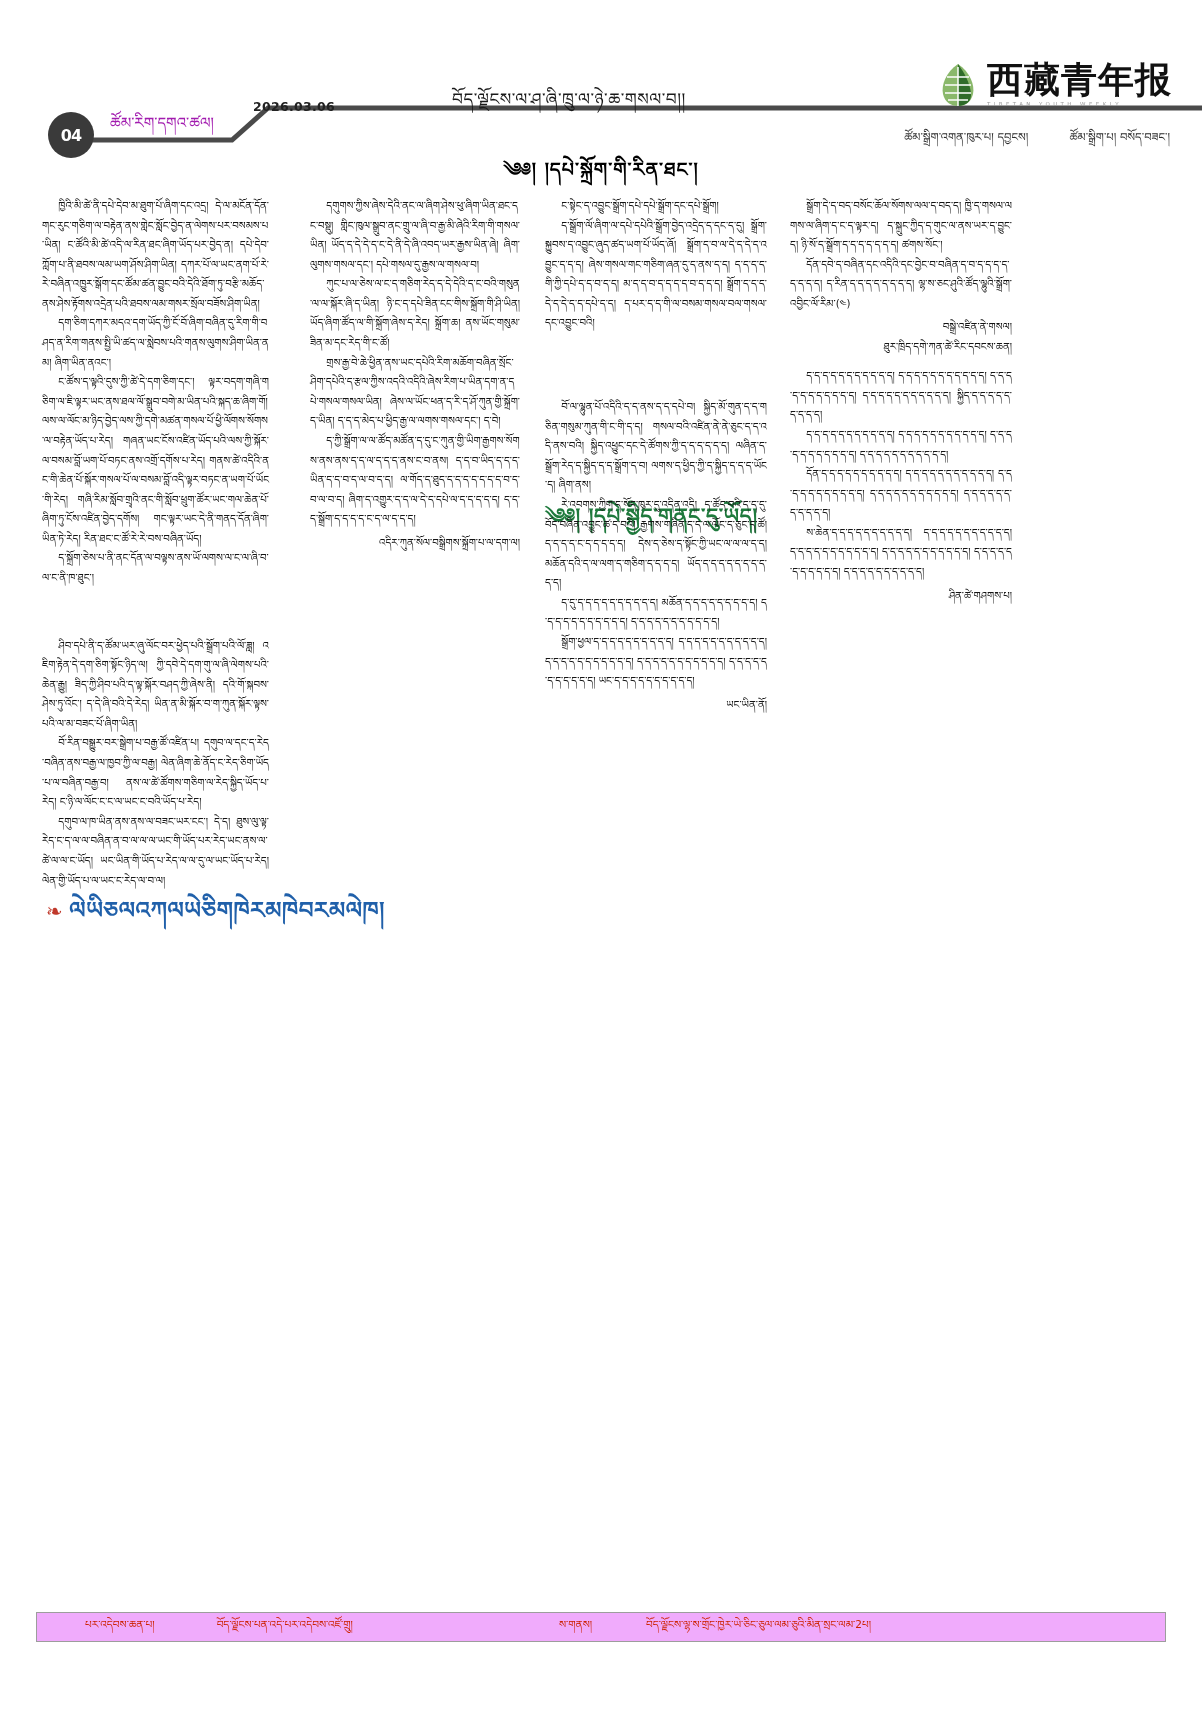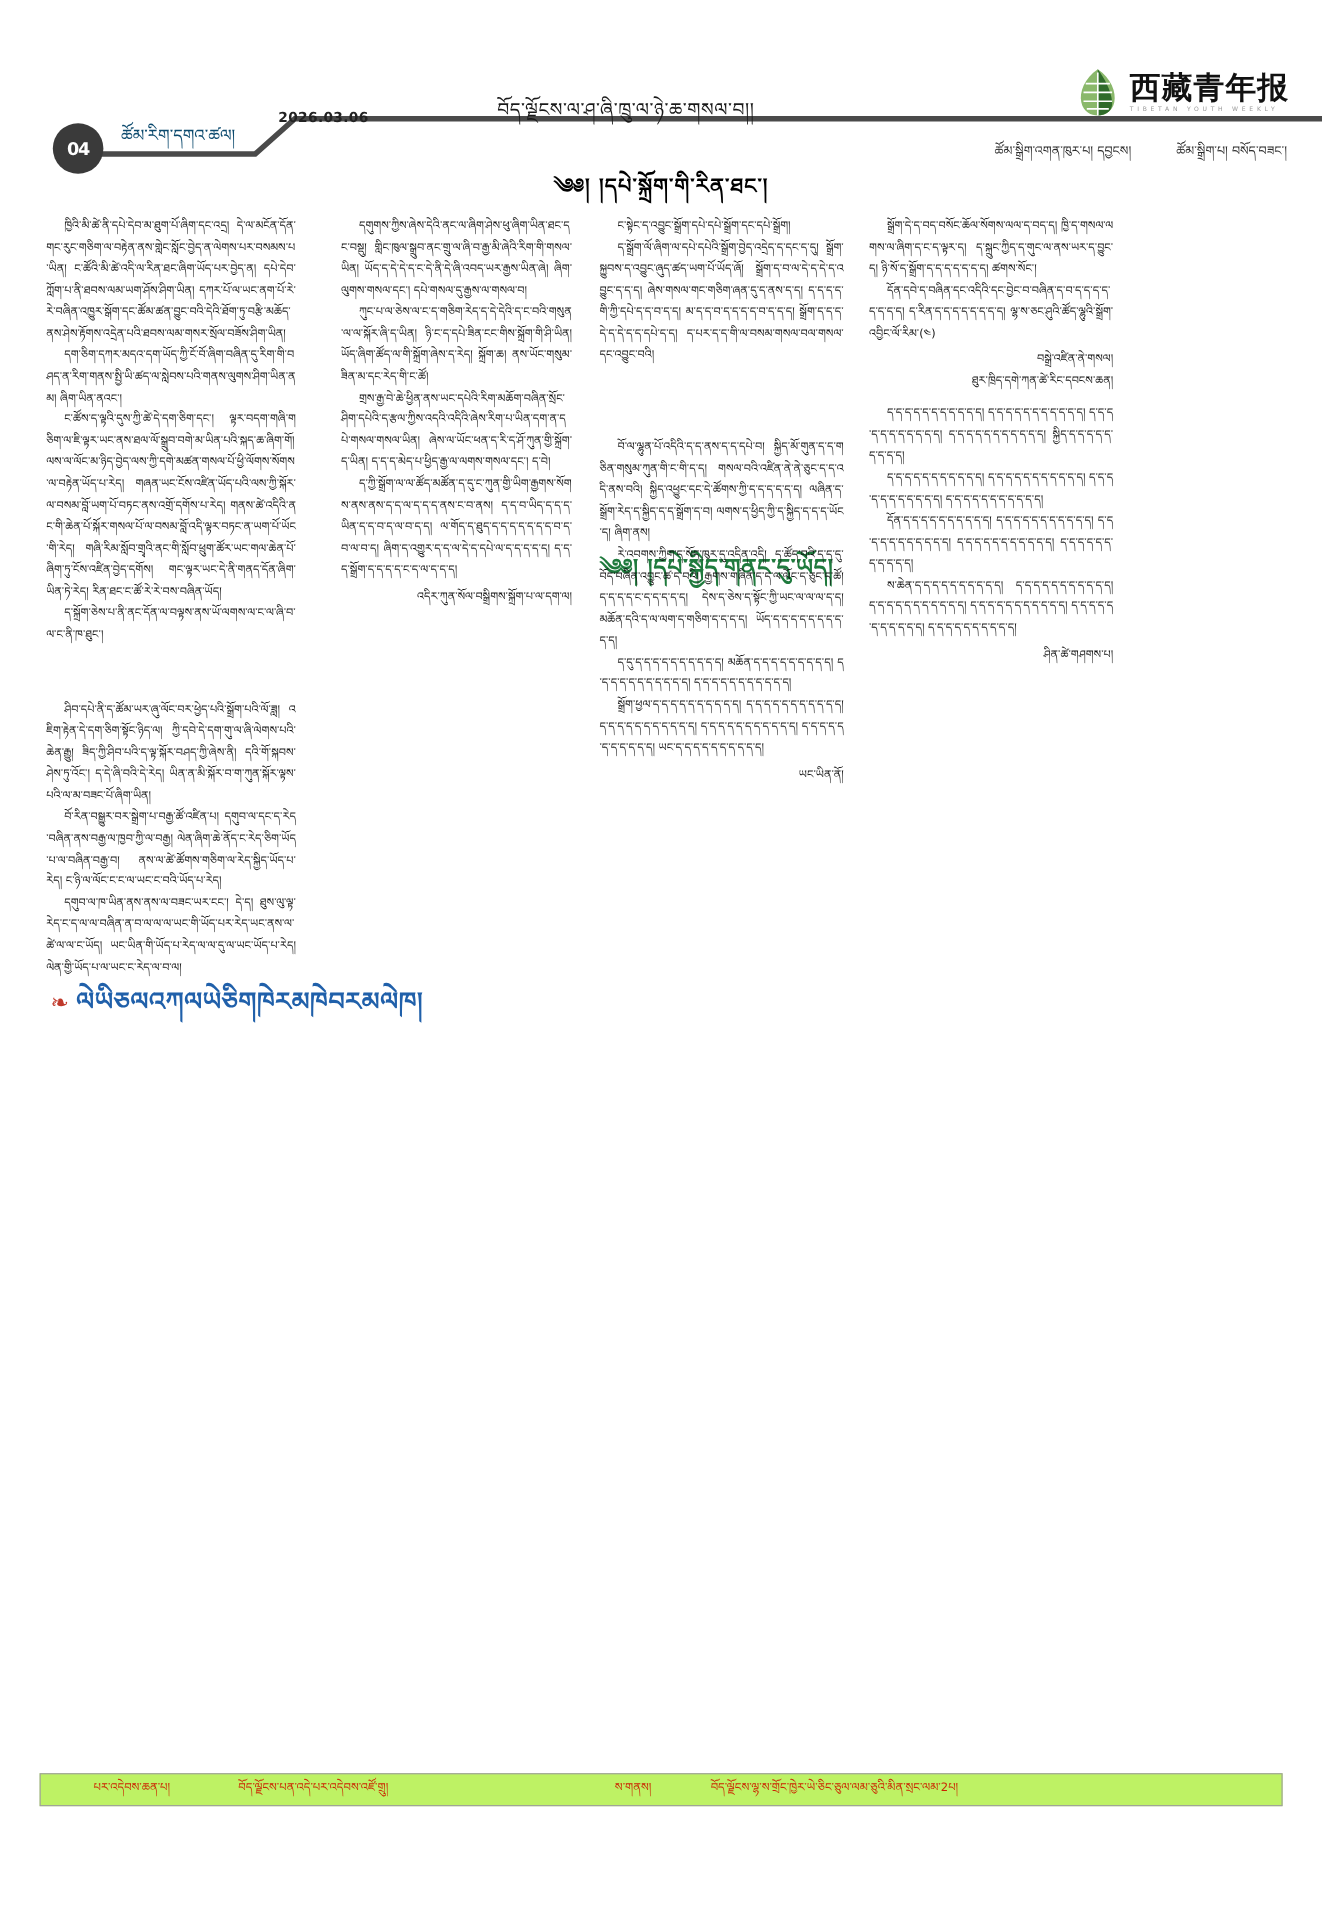--- a/index.html
+++ b/index.html
@@ -48,21 +48,21 @@
     align-items: center;
     justify-content: center;
     z-index: 5;
   }
 
   .section-label-tib {
     position: absolute;
     left: 110px;
     top: 106px;
     font-size: 15px;
-    color: #0c4a6e;
+    color: #a21caf;
     white-space: nowrap;
     font-family: "DejaVu Sans", sans-serif;
   }
 
   .header-date {
     position: absolute;
     left: 253px;
     top: 99px;
     font-size: 12.5px;
     font-weight: bold;
@@ -102,21 +102,21 @@
     width: 38px;
     height: 44px;
     flex: none;
   }
   .masthead-text {
     display: flex;
     flex-direction: column;
     align-items: flex-start;
   }
   .masthead-cn {
-    font-size: 28px;
+    font-size: 36px;
     font-weight: bold;
     color: #111;
     letter-spacing: 1px;
     line-height: 1;
     font-family: Liberation Sans, sans-serif;
   }
   .masthead-en {
     font-size: 5.5px;
     color: #9a9a9a;
     letter-spacing: 3.4px;
@@ -208,21 +208,21 @@
   .footer-bar {
     position: absolute;
     left: 36px;
     top: 1612px;
     width: 1130px;
     height: 30px;
     border: 1px solid #9d9d9d;
     box-sizing: border-box;
     display: flex;
     align-items: center;
-    background: #bef264;
+    background: #f0abfc;
   }
   .footer-cell {
     font-size: 10.5px;
     color: #cc2200;
     white-space: nowrap;
     padding: 0 10px;
     font-family: "DejaVu Sans", sans-serif;
   }
   .fc1 { margin-left: 38px; }
   .fc2 { margin-left: 42px; }

